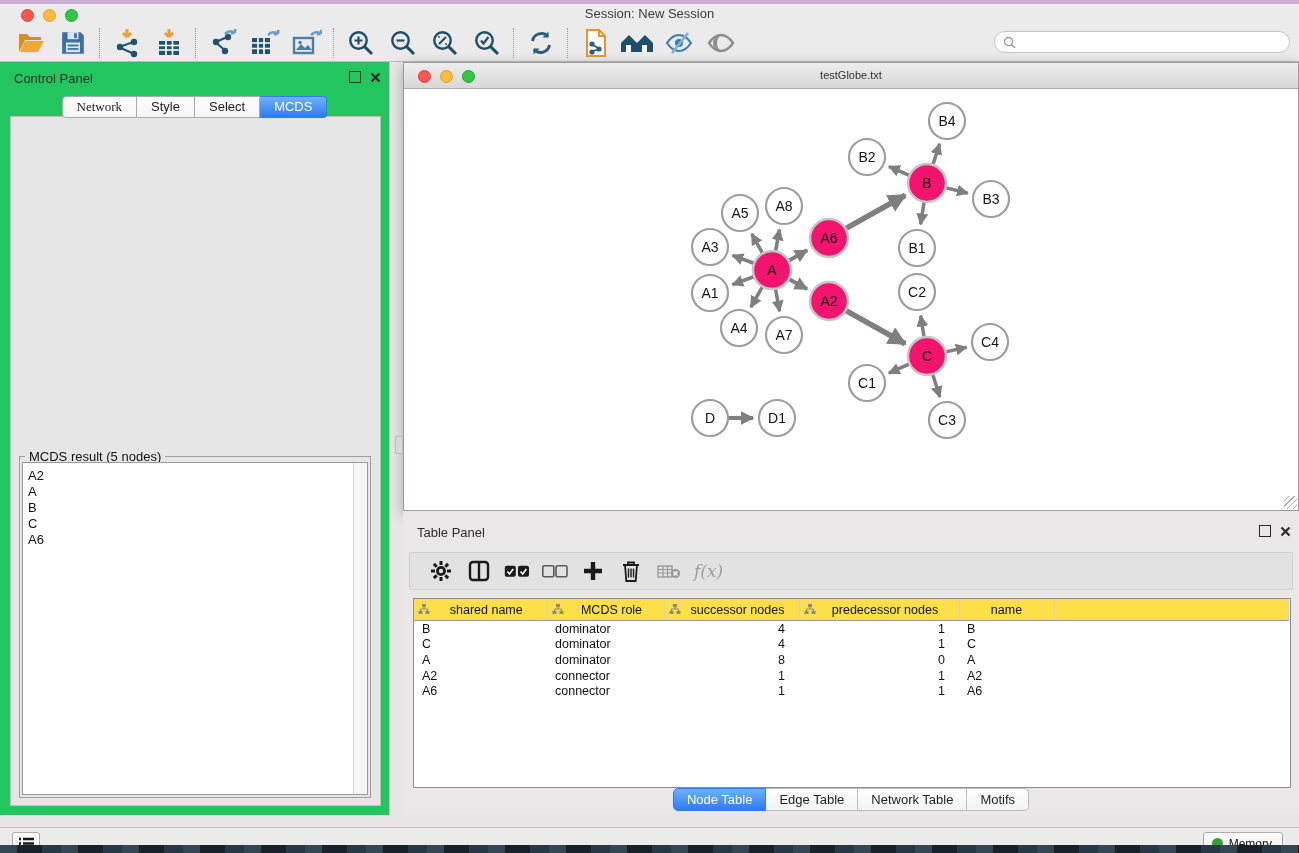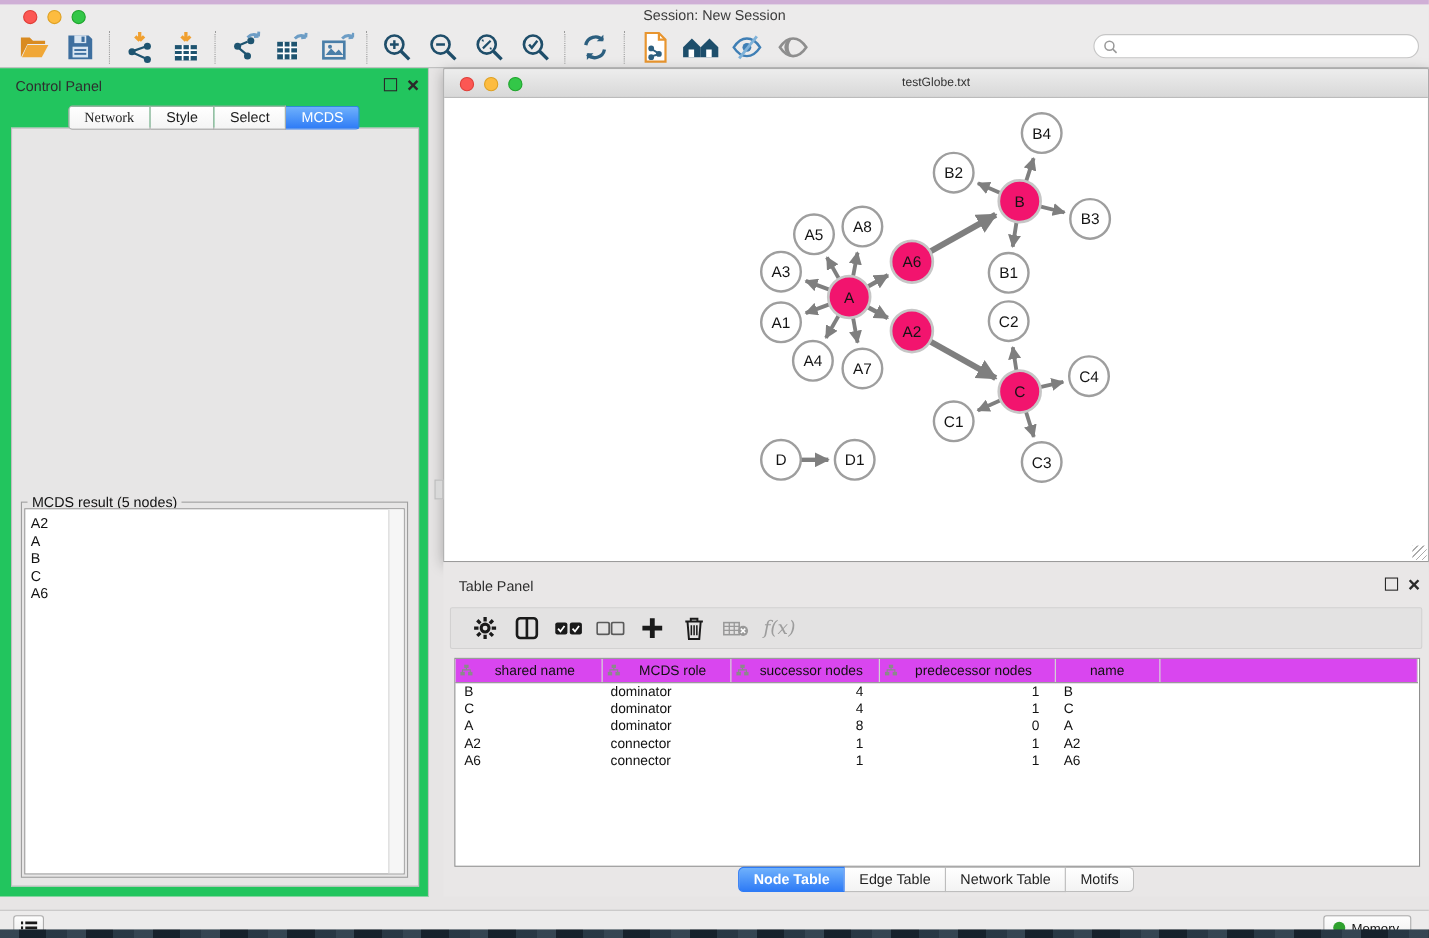--- a/index.html
+++ b/index.html
@@ -55,28 +55,28 @@
   
   .tpanel{position:absolute;left:403px;top:511px;right:0;bottom:38px;background:#E9E7E7;}
   .tp-head{position:absolute;top:14px;left:14px;font-size:13px;color:#2E2E2E;}
   .tp-toolbar{position:absolute;top:41px;left:6px;right:6px;height:38px;background:#E3E2E2;border:1px solid #D2D1D1;border-radius:2px;display:flex;align-items:center;padding-left:12px;box-sizing:border-box;}
   .tp-btn{width:38px;height:32px;display:flex;align-items:center;justify-content:center;}
   .fx{font-family:"DejaVu Serif",serif;font-style:italic;font-size:17px;color:#9D9D9D;margin-left:6px;}
   .tbl-wrap{position:absolute;left:10px;right:8px;top:87px;height:188px;background:#fff;border:1px solid #8F8F8F;overflow:hidden;}
   table.dt{border-collapse:collapse;table-layout:fixed;width:875px;font-size:12.5px;}
   table.dt col.c0{width:133px}table.dt col.c1{width:117px}table.dt col.c2{width:135px}
   table.dt col.c3{width:160px}table.dt col.c4{width:95px}
-  table.dt th{height:21px;font-weight:normal;color:#111;background:#d946ef;border-bottom:1px solid #9A9A9A;border-right:1px solid #D2D2D2;padding:0;}
+  table.dt th{height:21px;font-weight:normal;color:#111;background:#fde047;border-bottom:1px solid #9A9A9A;border-right:1px solid #D2D2D2;padding:0;}
   table.dt th .hcell{display:flex;align-items:center;padding:0 4px;}
   table.dt th .hlabel{flex:1;text-align:center;}
   table.dt td{height:15.6px;padding:0 8px;border:none;color:#111;white-space:nowrap;}
   table.dt td.num{text-align:right;padding-right:14px;}
   .btabs{position:absolute;bottom:4px;left:0;width:100%;display:flex;justify-content:center;}
   .btab{height:21px;line-height:21px;padding:0 13px;background:linear-gradient(#FFFFFF,#F3F3F3);border:1px solid #BDBDBD;border-left:none;font-size:13px;color:#1E1E1E;}
-  .btab:first-child{border-left:1px solid #BDBDBD;border-radius:5px 0 0 5px;font-weight:bold;}
+  .btab:first-child{border-left:1px solid #BDBDBD;border-radius:5px 0 0 5px;}
   .btab:last-child{border-radius:0 5px 5px 0;}
   .btab.active{background:linear-gradient(#6FB1FC,#2E7BF6);border-color:#2E7BF6;color:#fff;}
   
   .statusbar{position:absolute;left:0;bottom:8px;width:100%;height:18px;background:#ECEBEB;border-top:1px solid #C3C3C3;box-sizing:border-box;}
   .list-btn{position:absolute;left:12px;top:4px;width:26px;height:21px;background:linear-gradient(#FDFDFD,#E9E9E9);border:1px solid #ADADAD;border-radius:3px;display:flex;align-items:center;justify-content:center;}
   .mem-btn{position:absolute;right:16px;top:4px;height:21px;padding:0 10px 0 8px;background:linear-gradient(#FDFDFD,#EFEFEF);border:1px solid #ADADAD;border-radius:3px;display:flex;align-items:center;gap:6px;font-size:12px;color:#111;}
   .mem-dot{width:11px;height:11px;border-radius:50%;background:#2EA12E;}
   .desktop-strip{position:absolute;left:0;bottom:0;width:100%;height:8px;background:#1F2A35;
     background-image:repeating-linear-gradient(90deg,rgba(120,150,170,.25) 0 17px,rgba(10,20,30,.4) 17px 42px,rgba(80,110,130,.2) 42px 61px);}
   svg{display:block;}

